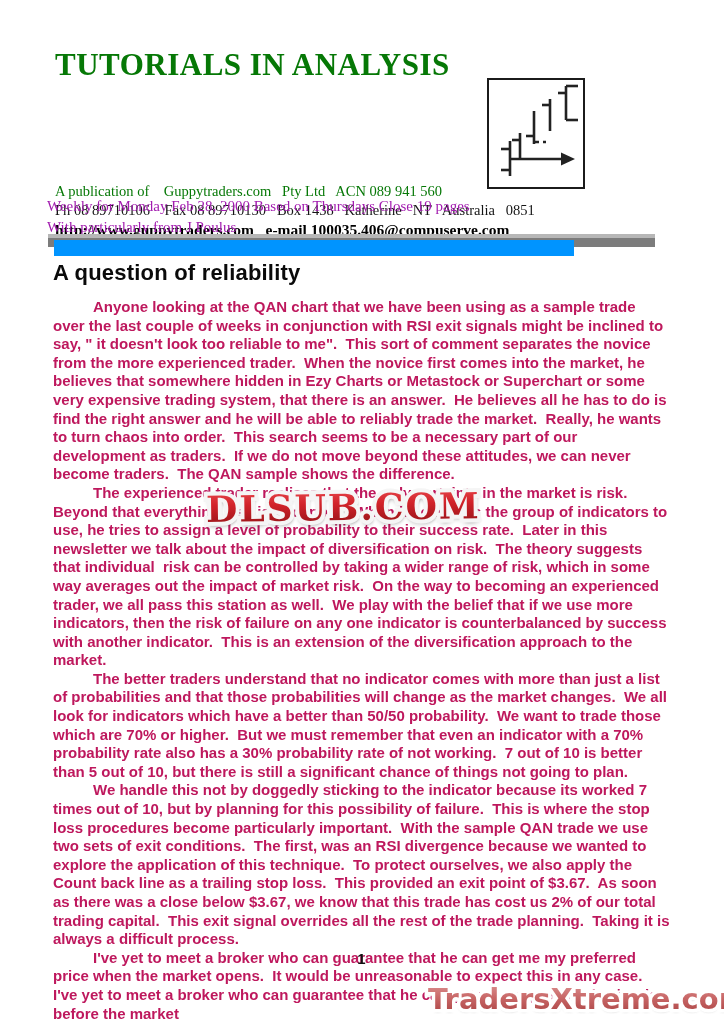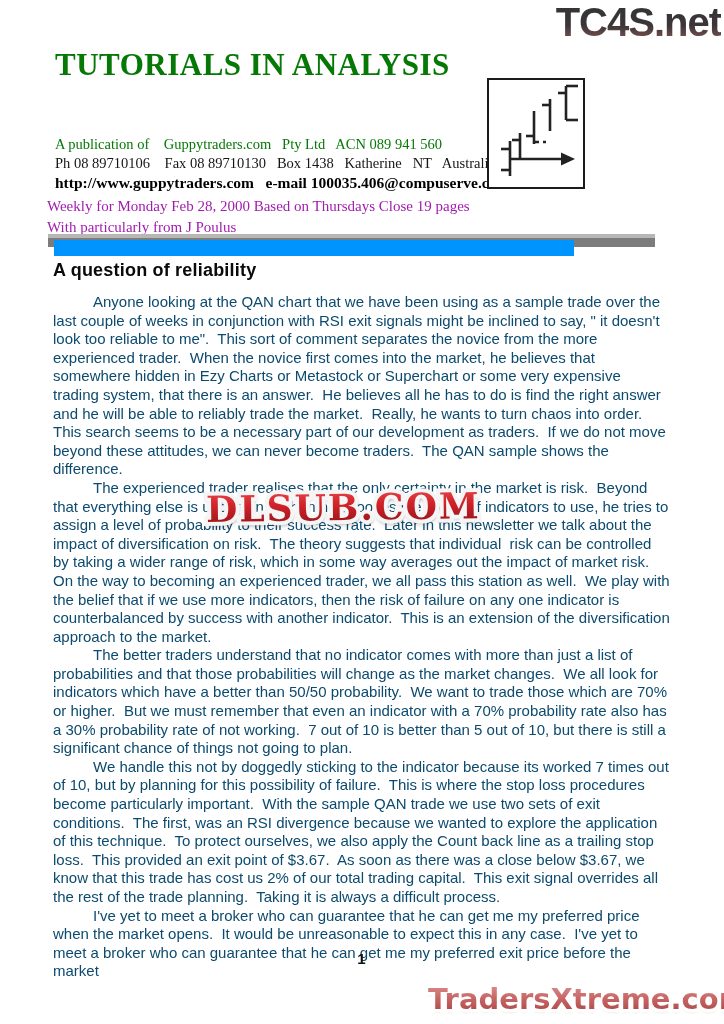--- a/index.html
+++ b/index.html
@@ -61,21 +61,21 @@
 
   
   .masthead-title{
     position:absolute;left:55px;top:46px;
     font-family:"Liberation Serif",serif;font-weight:bold;
     font-size:31px;line-height:38px;letter-spacing:.5px;
     color:var(--title-green,#067806);
   }
   .pub-lines{position:absolute;left:55px;top:135px;font-family:"Liberation Serif",serif;}
   .pub-lines .ln{white-space:pre;}
-  .ln-publication{font-size:14.5px;line-height:19px;color:var(--title-green,#067806);}
+  .ln-publication{font-size:14.5px;line-height:19px;color:var(--title-green,#067806);margin-top:47px;}
   .ln-contact{font-size:14.5px;line-height:19px;color:#151515;}
   .ln-web{font-size:15.5px;line-height:20px;font-weight:bold;color:#000;}
 
   .logo-box{
     position:absolute;left:487px;top:78px;width:94px;height:107px;
     border:2px solid #1b1b1b;background:#fff;
   }
   .logo-box svg{display:block;width:100%;height:100%;}
 
   .issue-lines{
@@ -92,38 +92,37 @@
   .bar-blue{
     position:absolute;left:54px;top:240px;width:520px;height:16px;
     background:var(--bar-blue,#0094ff);
   }
 
   
   .article{position:absolute;left:53px;top:260px;width:617px;}
   .article h1{
     margin:0 0 12px 0;
     font-family:"Liberation Sans",sans-serif;font-weight:bold;
-    font-size:18px;letter-spacing:.2px;color:#0a0a0a;
+    font-size:22px;letter-spacing:.2px;color:#0a0a0a;
   }
   .article p{
-    margin:0;font-size:15px;line-height:18.6px;color:#0c4a6e;
-    text-indent:40px;white-space:pre-wrap;
+    margin:0;font-size:15px;line-height:18.6px;color:#be185d;
+    text-indent:40px;white-space:pre-wrap;font-weight:bold;
   }
 
   .page-number{
     position:absolute;left:53px;top:950px;width:617px;text-align:center;
     font-size:15px;font-weight:bold;color:#111;
   }
 </style>
 </head>
 <body>
 
 <div class="page">
 
-  <div class="wm wm-tc4s">TC4S.net</div>
 
   <div class="masthead-title">
     <div>TUTORIALS IN ANALYSIS</div>
   </div>
 
   <div class="pub-lines">
     <div class="ln ln-publication">A publication of    Guppytraders.com   Pty Ltd   ACN 089 941 560</div>
     <div class="ln ln-contact">Ph 08 89710106    Fax 08 89710130   Box 1438   Katherine   NT   Australia   0851</div>
     <div class="ln ln-web">http://www.guppytraders.com   e-mail 100035.406@compuserve.com</div>
   </div>

